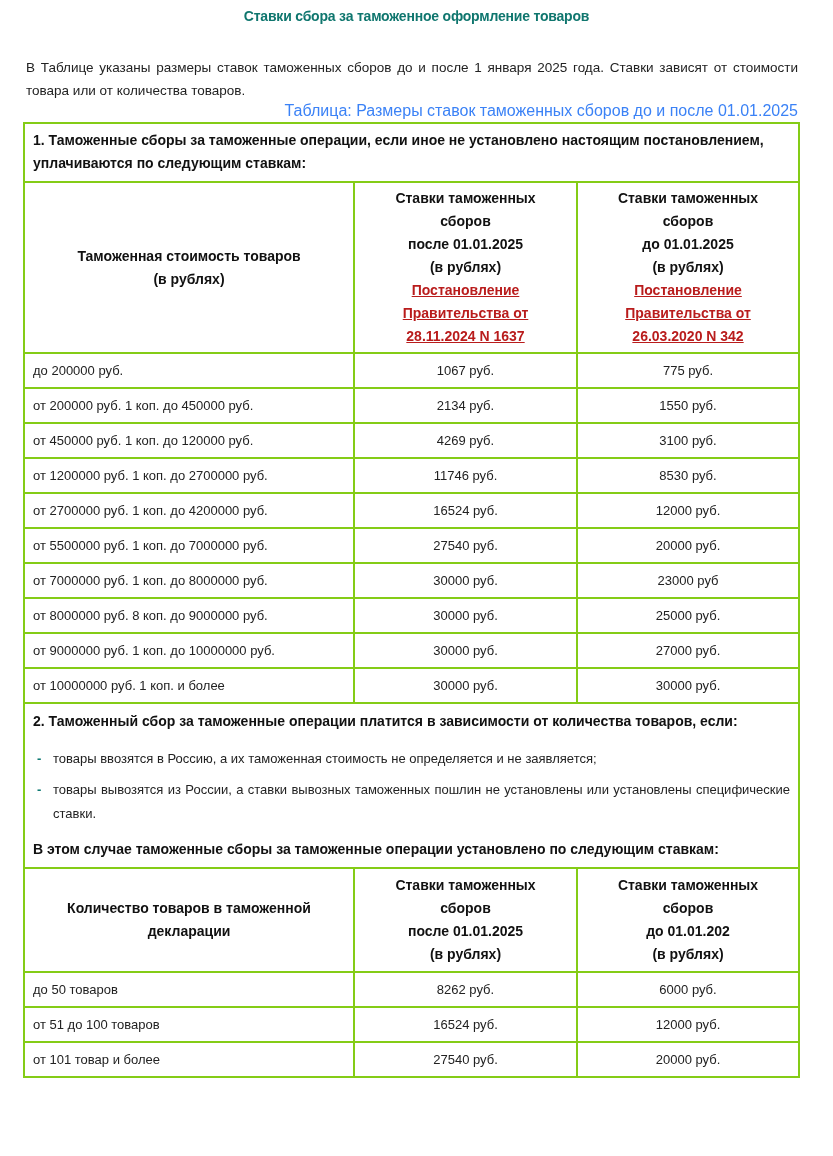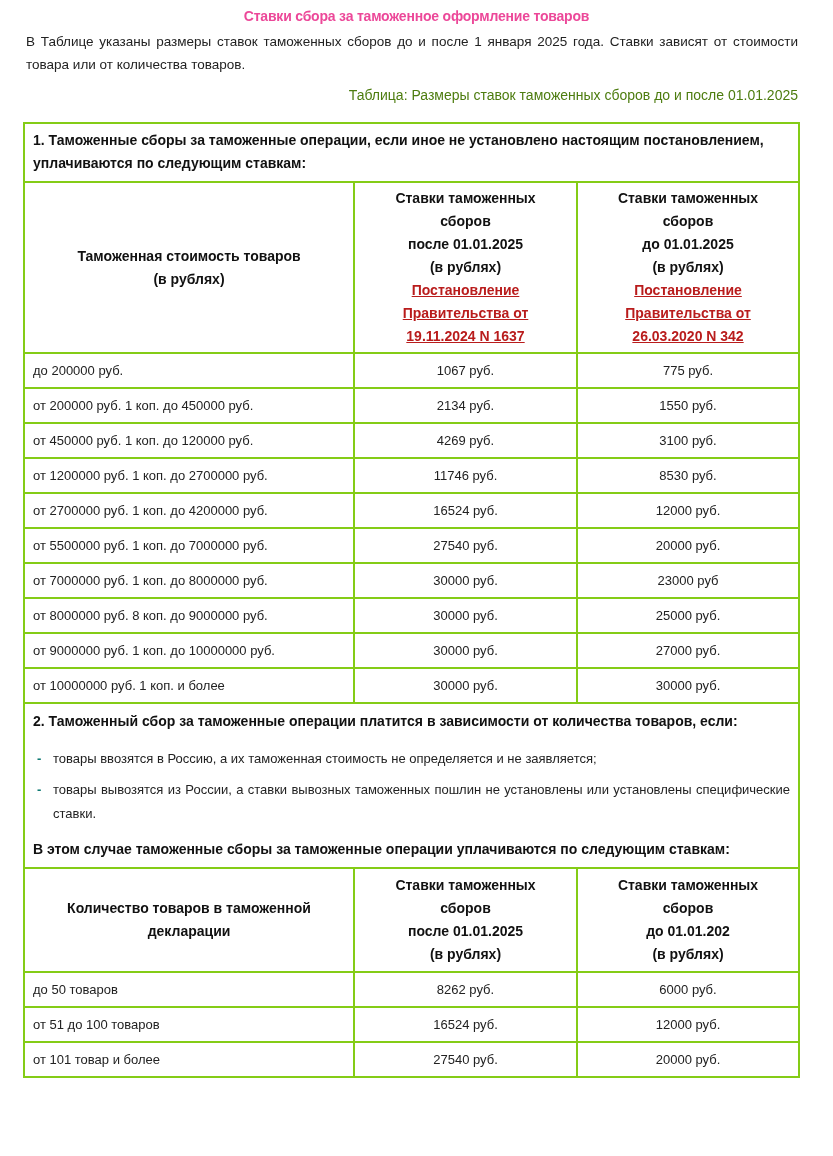--- a/index.html
+++ b/index.html
@@ -4,30 +4,30 @@
 <style>
   * { box-sizing: border-box; margin: 0; padding: 0; }
   html, body { width: 833px; height: 1156px; background: #ffffff; overflow: hidden; }
   body {
     font-family: "Liberation Sans", "DejaVu Sans", sans-serif;
     color: #1a1a1a;
     position: relative;
   }
   .page-title {
     position: absolute; left: 0; top: 8px; width: 833px;
-    text-align: center; font-weight: bold; font-size: 14px; color: #ec4899;
+    text-align: center; font-weight: bold; font-size: 14px; color: #0f766e;
     letter-spacing: -0.2px;
   }
   .intro {
-    position: absolute; left: 26px; top: 30px; width: 772px;
+    position: absolute; left: 26px; top: 56px; width: 772px;
     font-size: 13.5px; line-height: 23px; text-align: justify; color: #222;
   }
   .caption {
-    position: absolute; right: 35px; top: 87px;
-    font-size: 14px; color: #4d7c0f;
+    position: absolute; right: 35px; top: 102px;
+    font-size: 16px; color: #3b82f6;
   }
   .tbl {
     position: absolute; left: 23px; top: 122px; width: 775px;
     border-collapse: collapse; table-layout: fixed;
   }
   .tbl td {
     border: 2px solid #84cc16;
     font-size: 13px; color: #222;
     vertical-align: middle;
   }
@@ -80,21 +80,21 @@
         <div>(в рублях)</div>
       </td>
       <td class="hdr">
         <div>Ставки таможенных</div>
         <div>сборов</div>
         <div>после 01.01.2025</div>
         <div>(в рублях)</div>
         <a href="#">
           <div>Постановление</div>
           <div>Правительства от</div>
-          <div>19.11.2024 N 1637</div>
+          <div>28.11.2024 N 1637</div>
         </a>
       </td>
       <td class="hdr">
         <div>Ставки таможенных</div>
         <div>сборов</div>
         <div>до 01.01.2025</div>
         <div>(в рублях)</div>
         <a href="#">
           <div>Постановление</div>
           <div>Правительства от</div>
@@ -159,21 +159,21 @@
         <ul>
           <li>
             <span class="dash">-</span>
             <span>товары ввозятся в Россию, а их таможенная стоимость не определяется и не заявляется;</span>
           </li>
           <li>
             <span class="dash">-</span>
             <span>товары вывозятся из России, а ставки вывозных таможенных пошлин не установлены или установлены специфические ставки.</span>
           </li>
         </ul>
-        <div class="sub">В этом случае таможенные сборы за таможенные операции уплачиваются по следующим ставкам:</div>
+        <div class="sub">В этом случае таможенные сборы за таможенные операции установлено по следующим ставкам:</div>
       </td>
     </tr>
     <tr style="height:104px">
       <td class="hdr">
         <div>Количество товаров в таможенной</div>
         <div>декларации</div>
       </td>
       <td class="hdr">
         <div>Ставки таможенных</div>
         <div>сборов</div>

